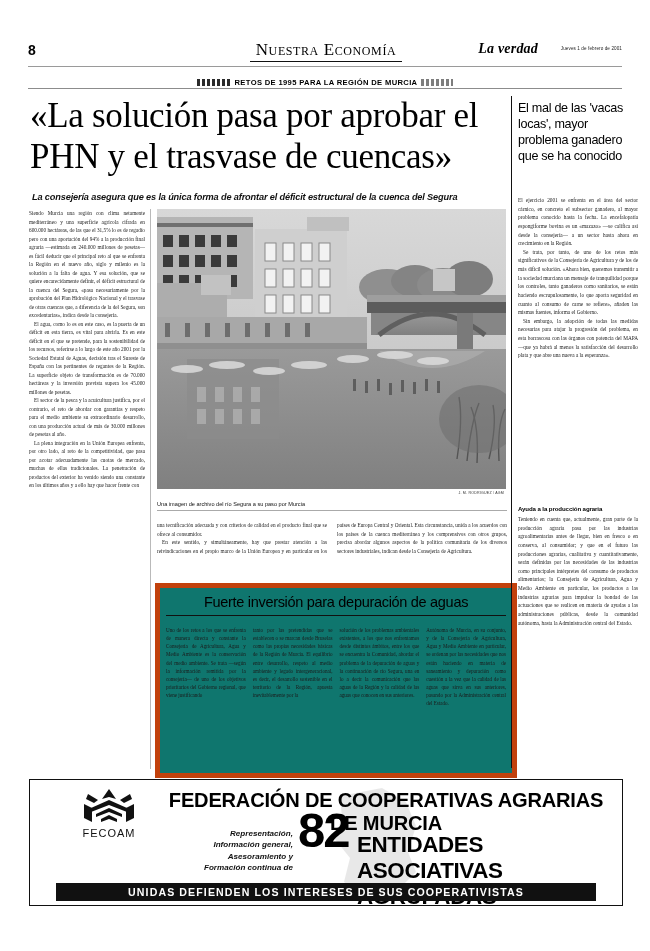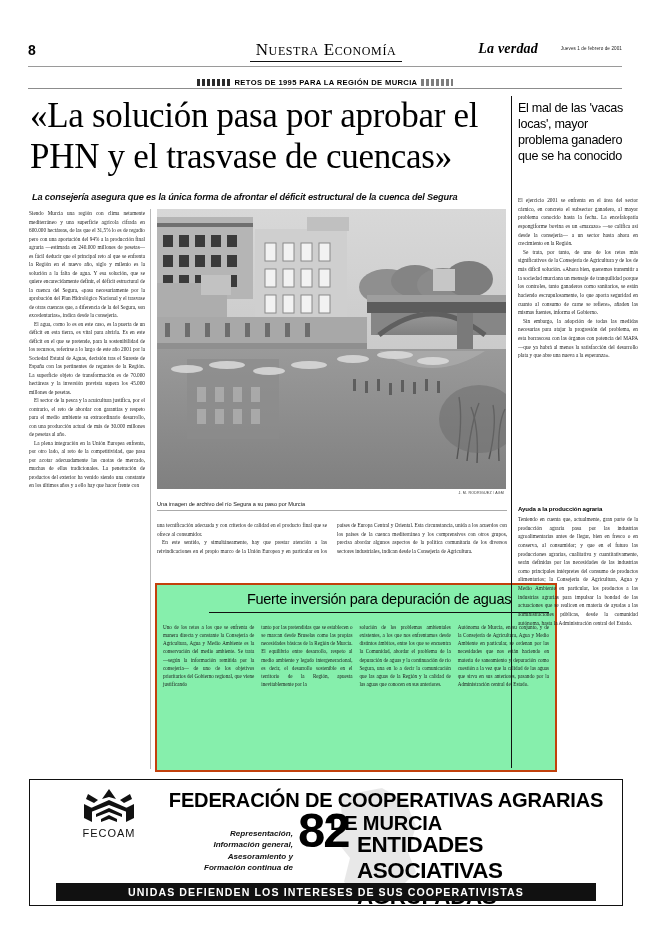--- a/index.html
+++ b/index.html
@@ -45,21 +45,21 @@
     font-size:5.6px;color:#111;}
   .caption-rule{position:absolute;left:157px;top:510px;width:350px;height:1px;background:#aaa;}
 
   
   .col{position:absolute;font-family:"Liberation Serif",serif;font-size:5.25px;line-height:1.62;
     text-align:justify;color:#1b1b1b;}
   .col p{margin:0;text-indent:5px;}
   .col p:first-child{text-indent:0;}
 
   
-  .box{position:absolute;left:155px;top:583px;width:352px;height:185px;border:2px solid #c2410c;background:#86efac;padding-left:46px;}
+  .box{position:absolute;left:155px;top:583px;width:352px;height:185px;border:5px solid #c2410c;background:#0f766e;}
   .box-title{margin:6px 6px 0;text-align:center;font-family:"Liberation Sans",sans-serif;
     font-size:14.5px;font-weight:normal;letter-spacing:-.3px;}
   .box-rule{margin:5px 6px 0;height:1px;background:#111;}
   .box-cols{position:absolute;left:6px;right:6px;top:38px;bottom:5px;display:flex;gap:7px;}
   .box-cols .bc{flex:1;font-family:"Liberation Serif",serif;font-size:5.1px;line-height:1.6;
     text-align:justify;color:#1b1b1b;}
   .box-cols .bc p{margin:0;text-indent:4px;}
   .box-cols .bc p:first-child{text-indent:0;}
 
   

